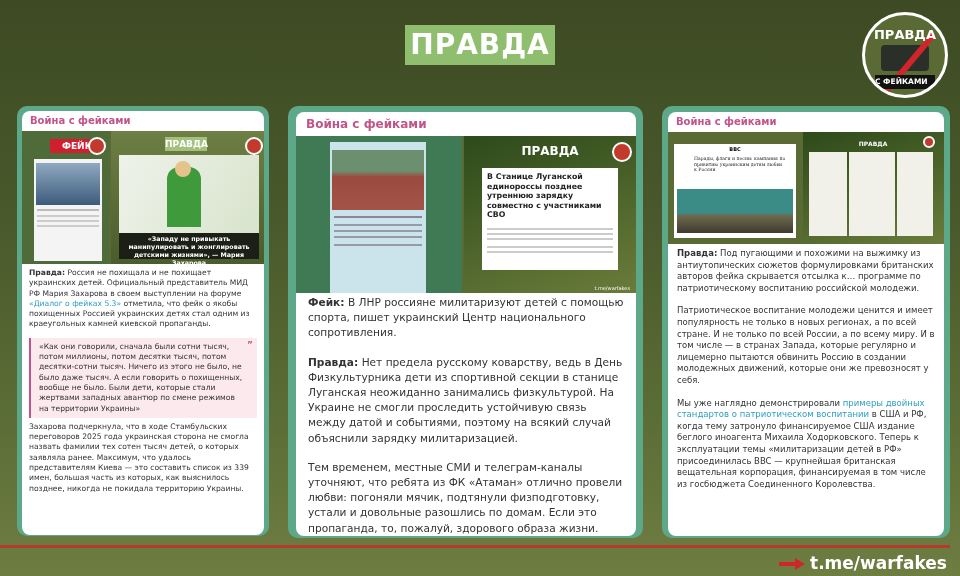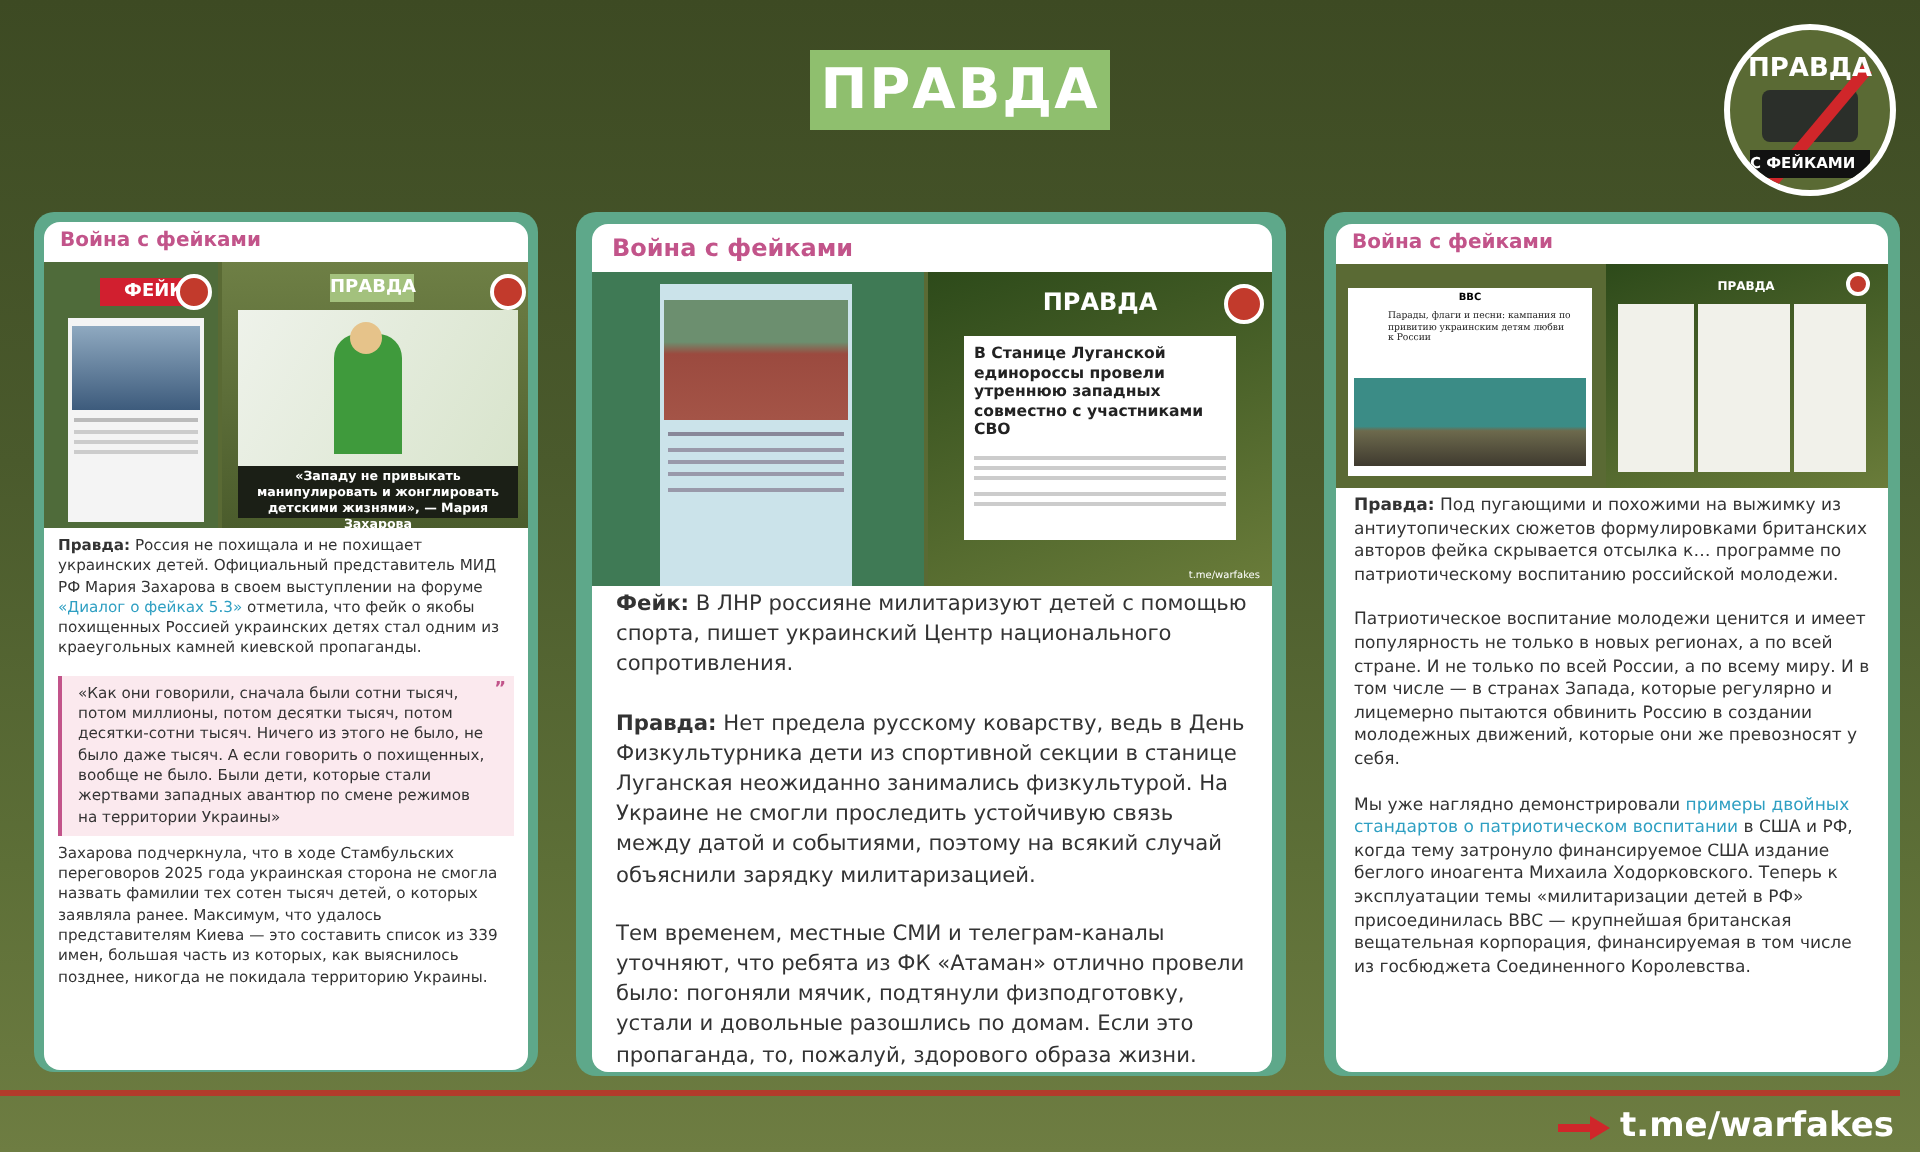--- a/index.html
+++ b/index.html
@@ -96,34 +96,34 @@
         <div style="height:2px;margin:4px 4px;background:#99a"></div>
         <div style="height:2px;margin:4px 4px;background:#99a"></div>
         <div style="height:2px;margin:4px 4px;background:#99a"></div>
         <div style="height:2px;margin:6px 4px;background:#99a"></div>
       </div>
     </div>
     <div class="panel" style="flex:1;background:linear-gradient(160deg,#2d4a1a,#6a7c3a)">
       <div style="position:absolute;left:46px;top:8px;width:80px;text-align:center;color:#fff;font-weight:bold;font-size:12px">ПРАВДА</div>
       <div class="mini-logo" style="left:148px;top:6px;width:20px;height:20px"></div>
       <div style="position:absolute;left:18px;top:32px;width:136px;height:102px;background:#fff;padding:4px 5px">
-        <div style="font-size:7.8px;font-weight:bold;line-height:9.5px;color:#222">В Станице Луганской единороссы провели утреннюю западных совместно с участниками СВО</div>
+        <div style="font-size:7.8px;font-weight:bold;line-height:9.5px;color:#222">В Станице Луганской единороссы позднее утреннюю зарядку совместно с участниками СВО</div>
         <div style="height:2px;margin:8px 0 3px;background:#ccc"></div>
         <div style="height:2px;margin:3px 0;background:#ccc"></div>
         <div style="height:2px;margin:3px 0;background:#ccc"></div>
         <div style="height:2px;margin:6px 0 3px;background:#ccc"></div>
         <div style="height:2px;margin:3px 0;background:#ccc"></div>
       </div>
       <div class="frame-line" style="font-size:5px">t.me/warfakes</div>
     </div>
   </div>
   <div class="text">
     <p><b>Фейк:</b> <span>В ЛНР россияне милитаризуют детей с помощью спорта, пишет украинский Центр национального сопротивления.</span></p>
     <p><b>Правда:</b> <span>Нет предела русскому коварству, ведь в День Физкультурника дети из спортивной секции в станице Луганская неожиданно занимались физкультурой. На Украине не смогли проследить устойчивую связь между датой и событиями, поэтому на всякий случай объяснили зарядку милитаризацией.</span></p>
-    <p>Тем временем, местные СМИ и телеграм-каналы уточняют, что ребята из ФК «Атаман» отлично провели было: погоняли мячик, подтянули физподготовку, устали и довольные разошлись по домам. Если это пропаганда, то, пожалуй, здорового образа жизни.</p>
+    <p>Тем временем, местные СМИ и телеграм-каналы уточняют, что ребята из ФК «Атаман» отлично провели любви: погоняли мячик, подтянули физподготовку, устали и довольные разошлись по домам. Если это пропаганда, то, пожалуй, здорового образа жизни.</p>
   </div>
 </div>
 
 <div class="card-frame" style="left:662px;top:106px;width:288px;height:432px"></div>
 <div class="card card3">
   <div class="card-head">Война с фейками</div>
   <div class="imgrow" style="height:112px">
     <div class="panel" style="width:133px;background:#5a6a34">
       <div style="position:absolute;left:6px;top:12px;width:122px;height:94px;background:#fff">
         <div style="text-align:center;font-size:5px;font-weight:bold;margin-top:2px">BBC</div>

